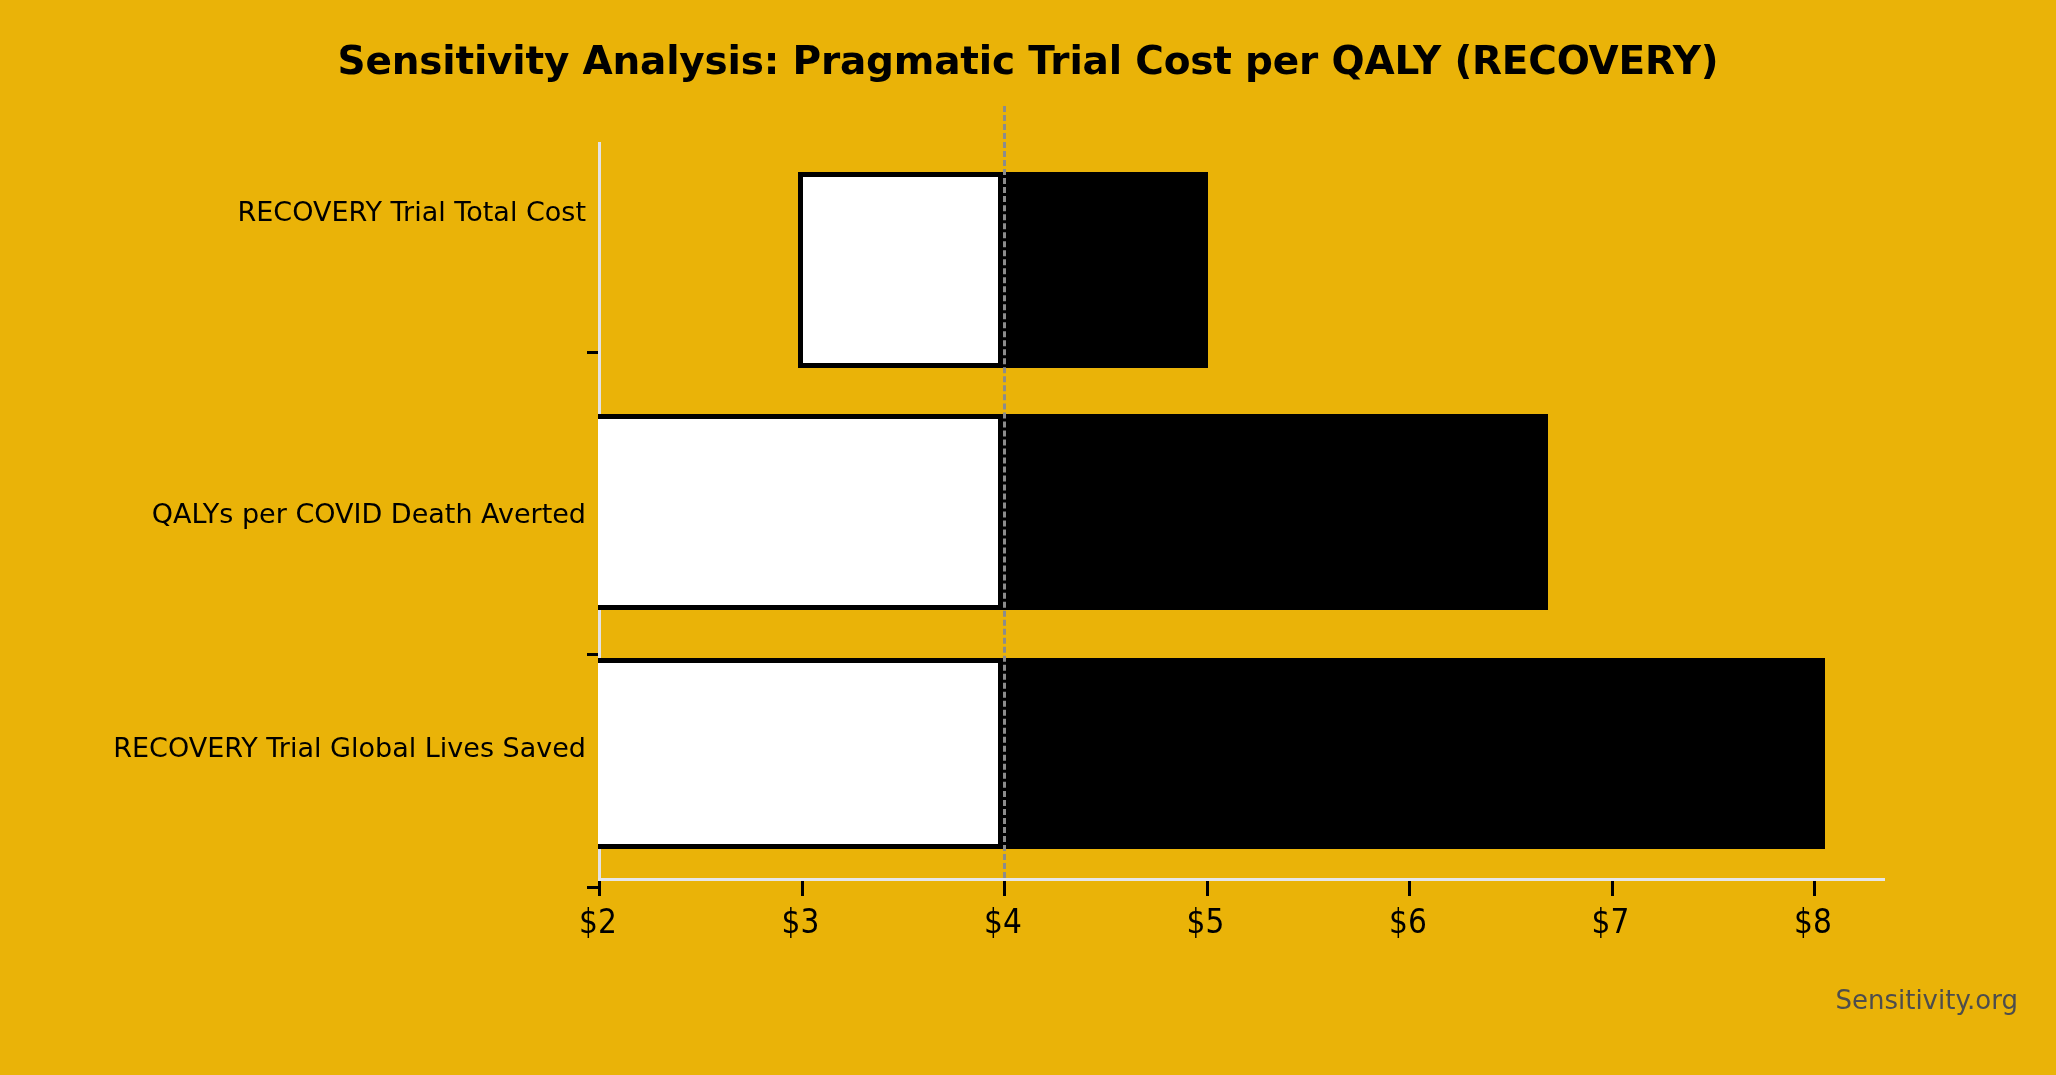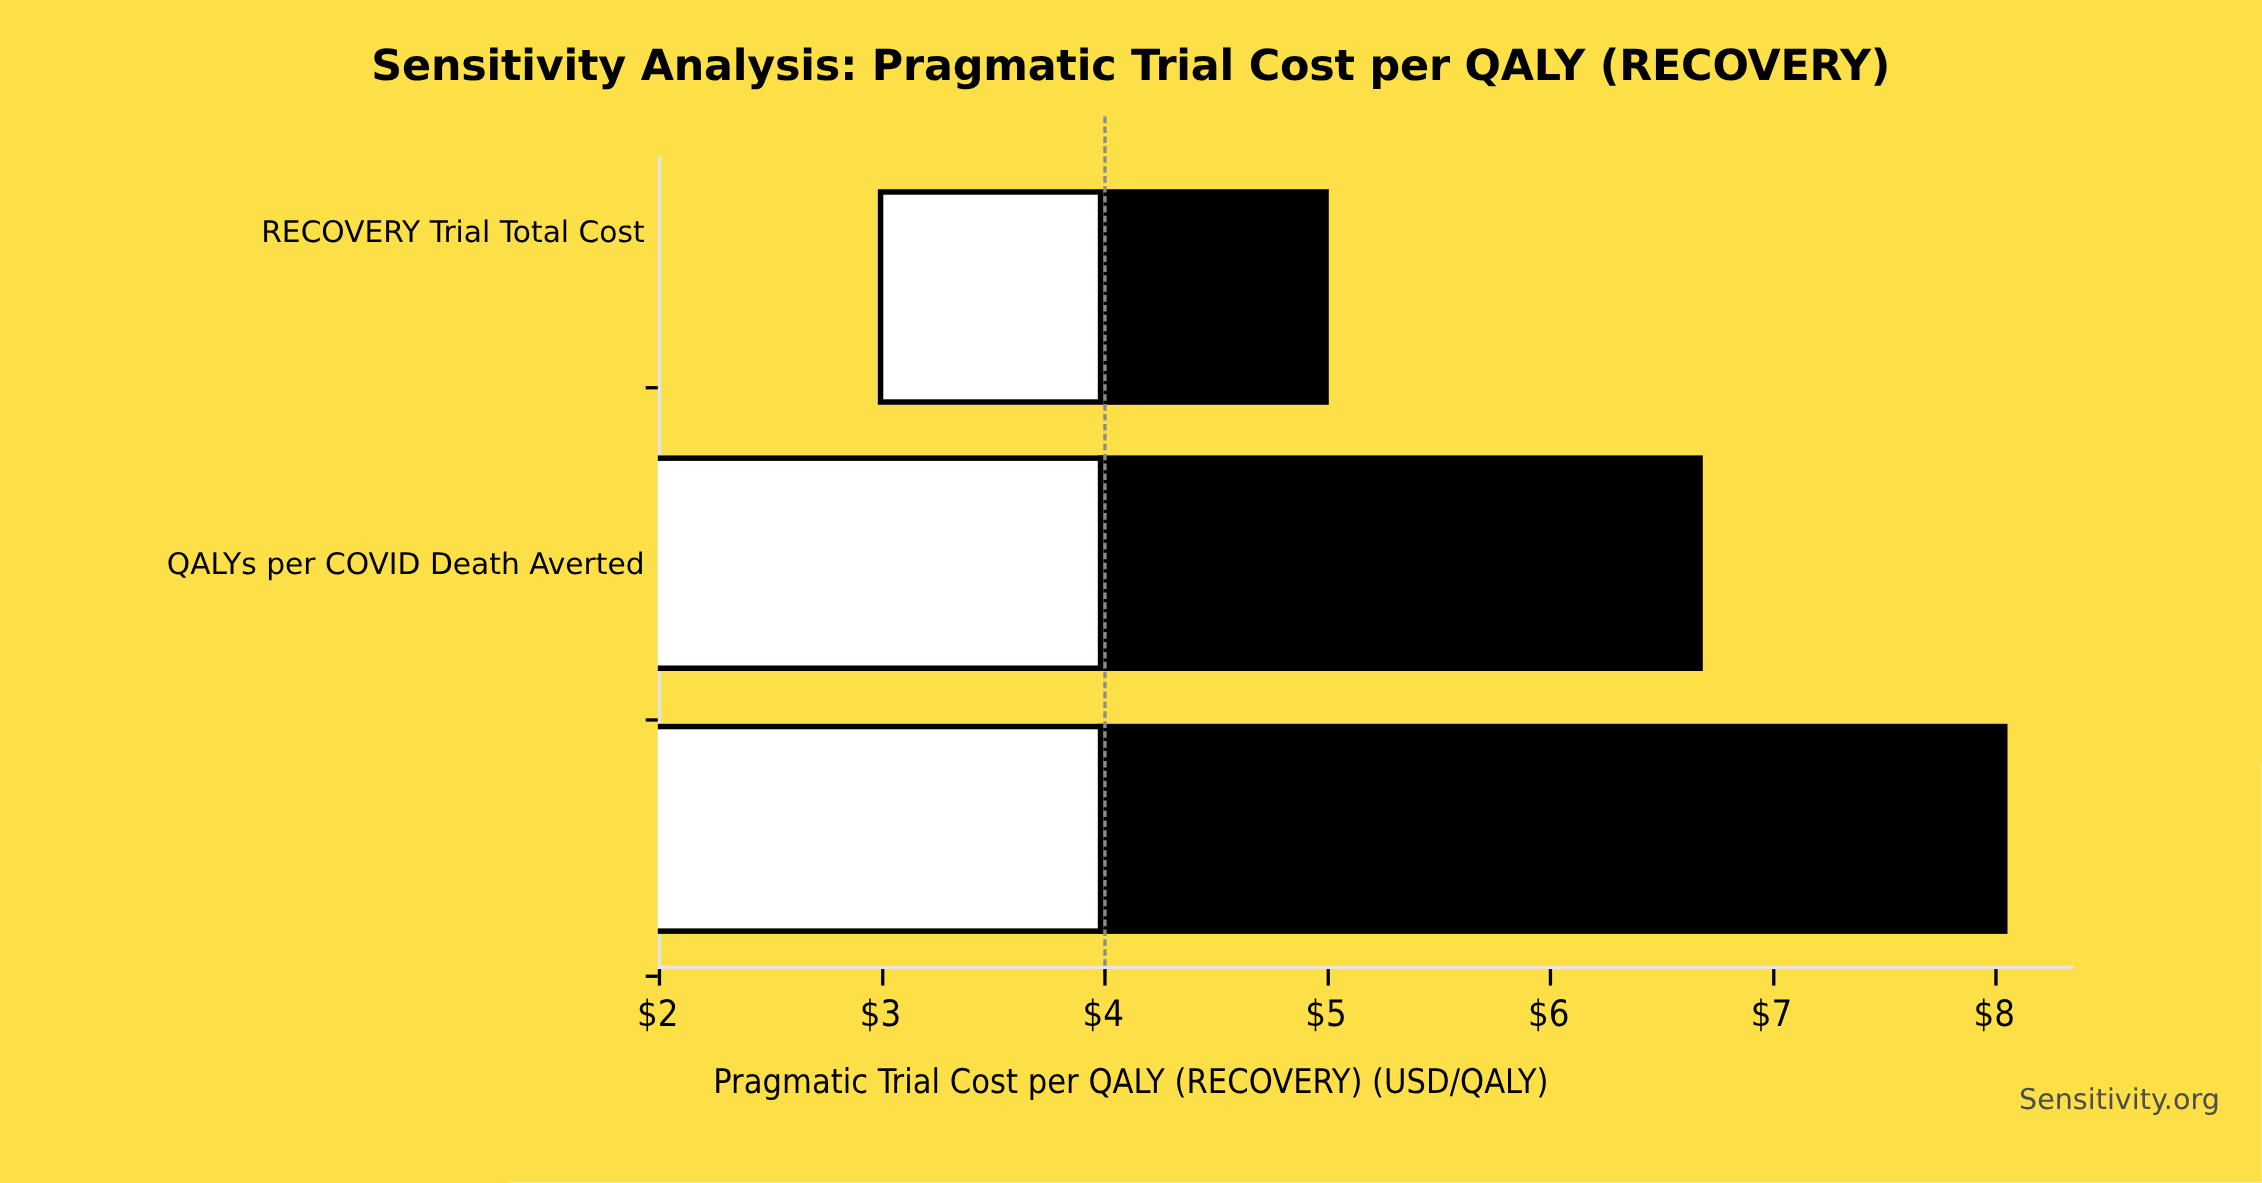--- a/index.html
+++ b/index.html
@@ -13,21 +13,21 @@
     font-family: "DejaVu Sans", sans-serif;
     overflow: hidden;
     position: relative;
   }
 
   #figure {
     position: absolute;
     left: 0; top: 0;
     width: 2056px;
     height: 1075px;
-    background: #fde047;
+    background: #eab308;
   }
 
   
   #chart-title {
     position: absolute;
     left: 0;
     top: 38px;
     width: 2056px;
     text-align: center;
     font-family: "DejaVu Sans", sans-serif;
@@ -165,20 +165,21 @@
 </style>
 </head>
 <body>
 
 <div id="figure">
 
   <div id="chart-title">Sensitivity Analysis: Pragmatic Trial Cost per QALY (RECOVERY)</div>
 
   <div class="ylab-abs" id="ylab-1" style="top:498px;">QALYs per COVID Death Averted</div>
   <div class="ylab-abs" id="ylab-0" style="top:196px;">RECOVERY Trial Total Cost</div>
+  <div class="ylab-abs" id="ylab-2" style="top:732px;">RECOVERY Trial Global Lives Saved</div>
 
   <div id="plot-area">
 
     <div id="y-spine"></div>
     <div id="x-spine"></div>
 
     <div class="y-tick" id="ytick-0" style="top:209px;"></div>
     <div class="y-tick" id="ytick-1" style="top:511px;"></div>
     <div class="y-tick" id="ytick-2" style="top:744px;"></div>
 
@@ -211,17 +212,16 @@
         <div class="x-tick" style="left: 810px;"></div>
         <div class="x-label" style="left: 810px;">$6</div>
         <div class="x-tick" style="left: 1012.5px;"></div>
         <div class="x-label" style="left: 1012.5px;">$7</div>
         <div class="x-tick" style="left: 1215px;"></div>
         <div class="x-label" style="left: 1215px;">$8</div>
       </div>
 
   </div>
 
-  <div id="x-axis-title">Pragmatic Trial Cost per QALY (RECOVERY) (USD/QALY)</div>
 
   <div id="watermark">Sensitivity.org</div>
 
 </div>
 
 </body></html>

